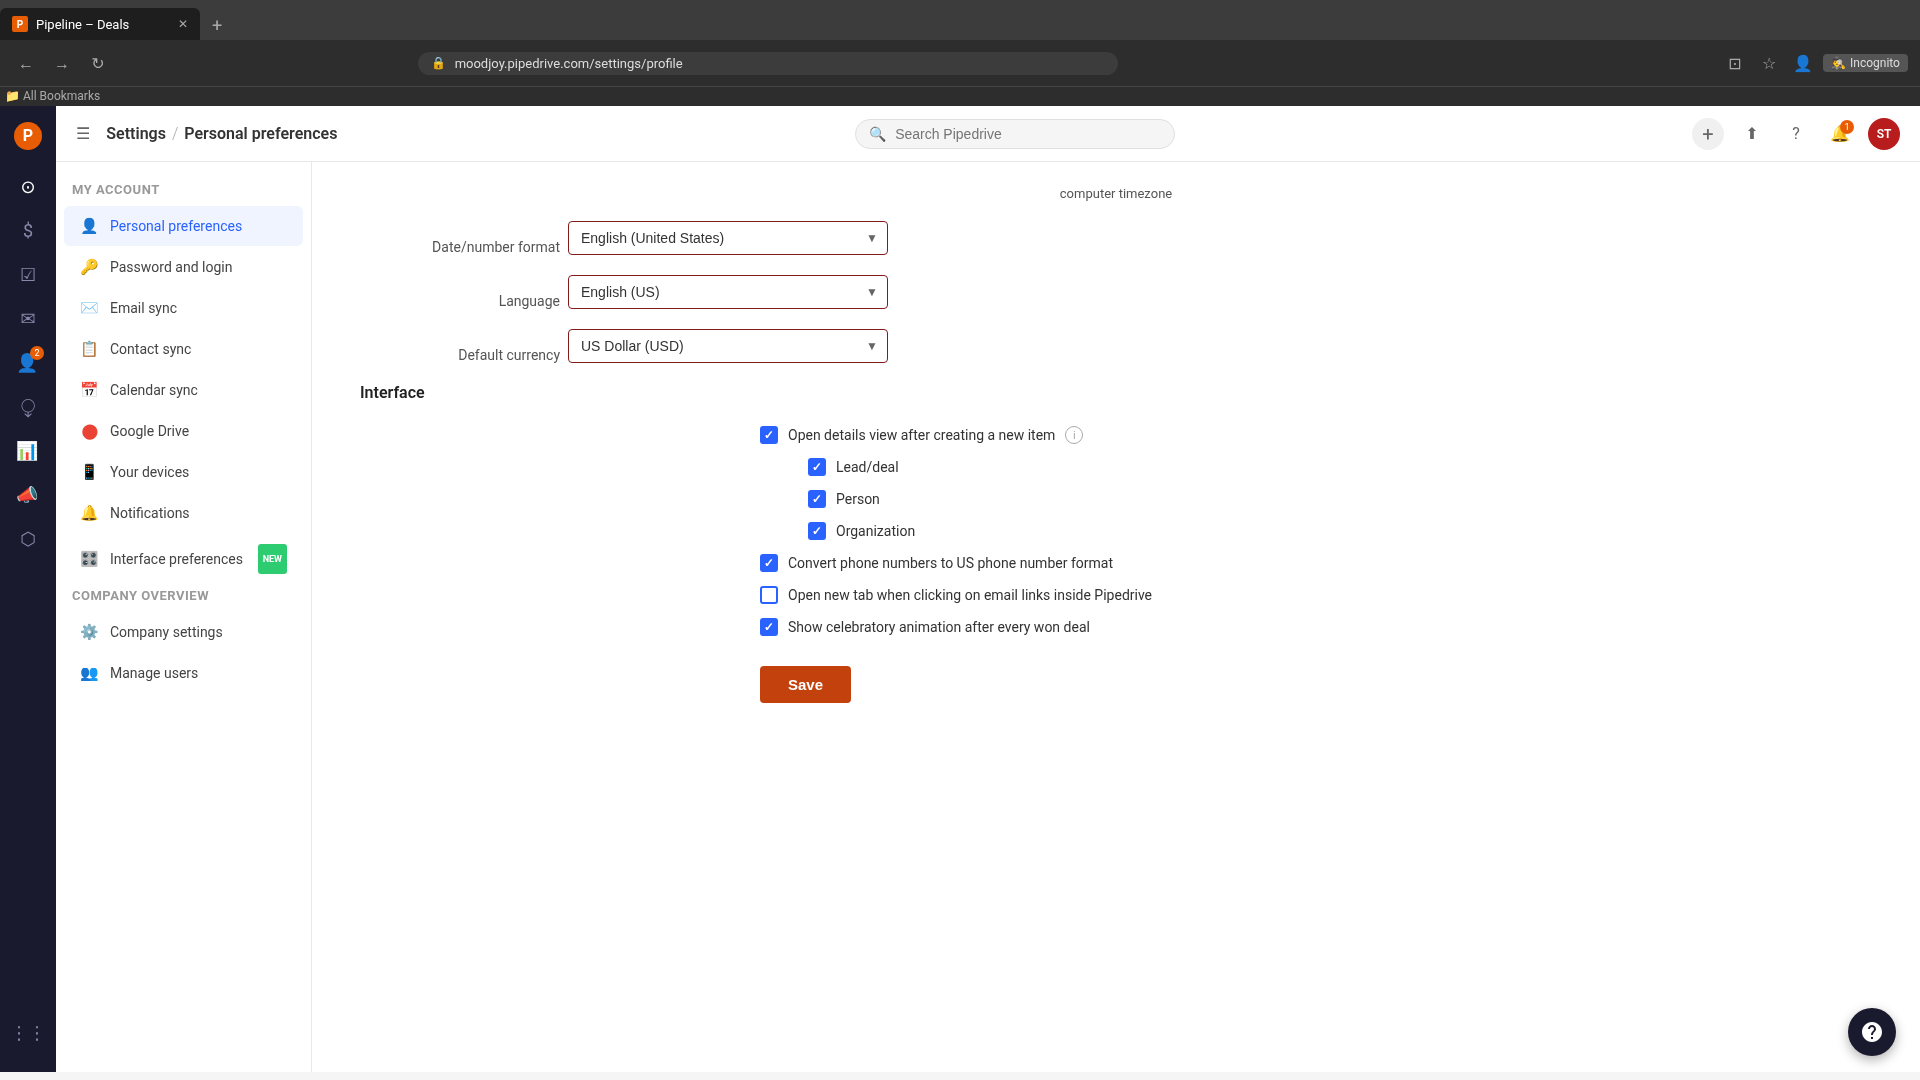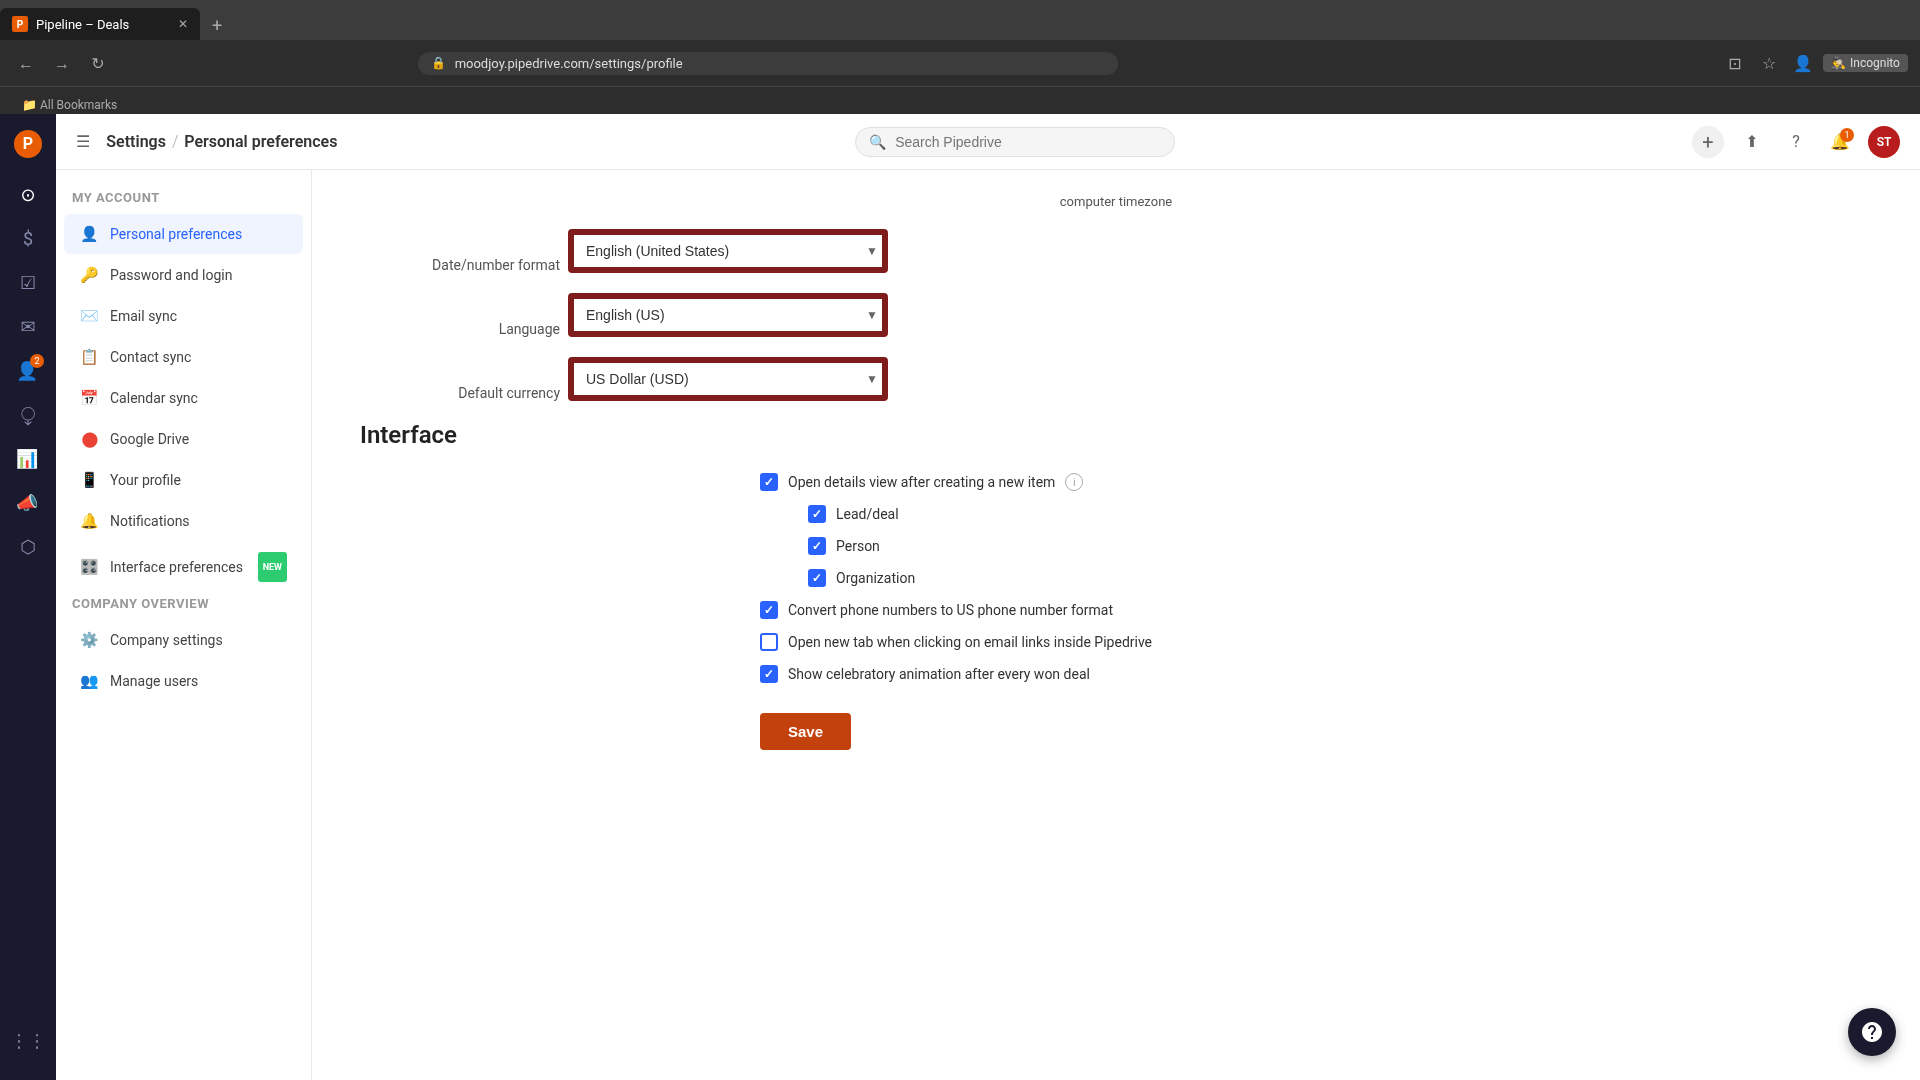--- a/index.html
+++ b/index.html
@@ -14,21 +14,21 @@
     .browser-tab-close { margin-left: auto; opacity: 0.6; font-size: 12px; }
     .new-tab-btn { color: #aaa; font-size: 18px; margin-left: 4px; padding: 4px 8px; }
 
     .browser-toolbar { background: #2d2d2d; display: flex; align-items: center; padding: 6px 12px; gap: 8px; height: 46px; }
     .nav-btn { color: #aaa; font-size: 16px; width: 28px; height: 28px; display: flex; align-items: center; justify-content: center; border-radius: 4px; cursor: pointer; }
     .address-bar { flex: 1; background: #3c3c3c; border-radius: 20px; padding: 4px 14px; color: #ddd; font-size: 13px; display: flex; align-items: center; gap: 8px; max-width: 700px; margin: 0 auto; }
     .address-bar-lock { color: #aaa; font-size: 12px; }
     .toolbar-actions { display: flex; align-items: center; gap: 6px; margin-left: auto; }
     .toolbar-icon { color: #aaa; font-size: 16px; width: 28px; height: 28px; display: flex; align-items: center; justify-content: center; }
     .incognito-badge { background: #555; color: #ddd; font-size: 12px; padding: 2px 8px; border-radius: 4px; display: flex; align-items: center; gap: 4px; }
-    .bookmarks-bar { background: #2d2d2d; padding: 2px 22px; height: 28px; display: flex; align-items: flex-end; border-top: 1px solid #444; }
+    .bookmarks-bar { background: #2d2d2d; padding: 2px 5px; height: 20px; display: flex; align-items: flex-start; border-top: 1px solid #444; }
     .bookmarks-label { color: #aaa; font-size: 12px; }
 
     
     .app-wrapper { display: flex; height: calc(1080px - 114px); background: #fff; }
 
     
     .nav-rail { width: 56px; background: #1a1a2e; display: flex; flex-direction: column; align-items: center; padding: 12px 0; gap: 4px; }
     .nav-rail-logo { width: 36px; height: 36px; display: flex; align-items: center; justify-content: center; margin-bottom: 8px; }
     .nav-rail-icon { width: 40px; height: 40px; display: flex; align-items: center; justify-content: center; border-radius: 8px; color: #8888aa; font-size: 18px; cursor: pointer; position: relative; }
     .nav-rail-icon.active { color: #fff; }
@@ -58,25 +58,25 @@
     .sidebar { width: 256px; background: #fff; border-right: 1px solid #e8e8e8; overflow-y: auto; padding: 20px 0; }
     .sidebar-section-label { font-size: 13px; font-weight: 700; color: #999; text-transform: uppercase; letter-spacing: 0.5px; padding: 0 16px 8px; }
     .sidebar-item { display: flex; align-items: center; gap: 10px; padding: 10px 16px; cursor: pointer; border-radius: 6px; margin: 1px 8px; color: #444; font-size: 14px; }
     .sidebar-item.active { background: #f0f4ff; color: #2962ff; }
     .sidebar-item-icon { width: 20px; height: 20px; display: flex; align-items: center; justify-content: center; font-size: 15px; flex-shrink: 0; }
     .sidebar-item-label { flex: 1; }
     .new-badge { background: #2ecc71; color: white; font-size: 9px; font-weight: 700; padding: 10px 5px; border-radius: 3px; }
 
     
     .main-content { flex: 1; overflow-y: auto; padding: 24px 48px; background: #fff; }
-    .section-title { font-size: 24px; font-weight: 600; color: #222; margin-bottom: 24px; }
+    .section-title { font-size: 16px; font-weight: 600; color: #222; margin-bottom: 24px; }
     .form-row { display: flex; align-items: flex-end; margin-bottom: 20px; gap: 8px; }
     .form-label { width: 200px; text-align: right; font-size: 14px; color: #555; flex-shrink: 0; }
     .form-control { position: relative; }
-    .select-field { appearance: none; background: #fff; border: 6px solid #7f1d1d; border-radius: 4px; padding: 8px 36px 8px 12px; font-size: 14px; color: #333; width: 320px; cursor: pointer; outline: none; }
+    .select-field { appearance: none; background: #fff; border: 1px solid #7f1d1d; border-radius: 4px; padding: 8px 36px 8px 12px; font-size: 14px; color: #333; width: 320px; cursor: pointer; outline: none; }
     .select-arrow { position: absolute; right: 10px; top: 50%; transform: translateY(-50%); color: #666; font-size: 12px; pointer-events: none; }
 
     
     .interface-section { margin-top: 20px; }
     .checkbox-row { display: flex; align-items: center; gap: 10px; margin-bottom: 14px; padding-left: 0; }
     .checkbox-row.indent1 { padding-left: 48px; }
     .checkbox-group { margin-left: 400px; }
     .cb { width: 18px; height: 18px; border: 2px solid #2962ff; border-radius: 3px; background: #2962ff; display: flex; align-items: center; justify-content: center; flex-shrink: 0; }
     .cb.unchecked { background: #fff; }
     .cb-check { color: white; font-size: 12px; font-weight: 700; }
@@ -198,21 +198,21 @@
         <div class="sidebar-item">
           <span class="sidebar-item-icon">📅</span>
           <span class="sidebar-item-label">Calendar sync</span>
         </div>
         <div class="sidebar-item">
           <span class="sidebar-item-icon" style="color:#ea4335;">⬤</span>
           <span class="sidebar-item-label">Google Drive</span>
         </div>
         <div class="sidebar-item">
           <span class="sidebar-item-icon">📱</span>
-          <span class="sidebar-item-label">Your profile</span>
+          <span class="sidebar-item-label">Your devices</span>
         </div>
         <div class="sidebar-item">
           <span class="sidebar-item-icon">🔔</span>
           <span class="sidebar-item-label">Notifications</span>
         </div>
         <div class="sidebar-item">
           <span class="sidebar-item-icon">🎛️</span>
           <span class="sidebar-item-label">Interface preferences</span>
           <span class="new-badge">NEW</span>
         </div>

